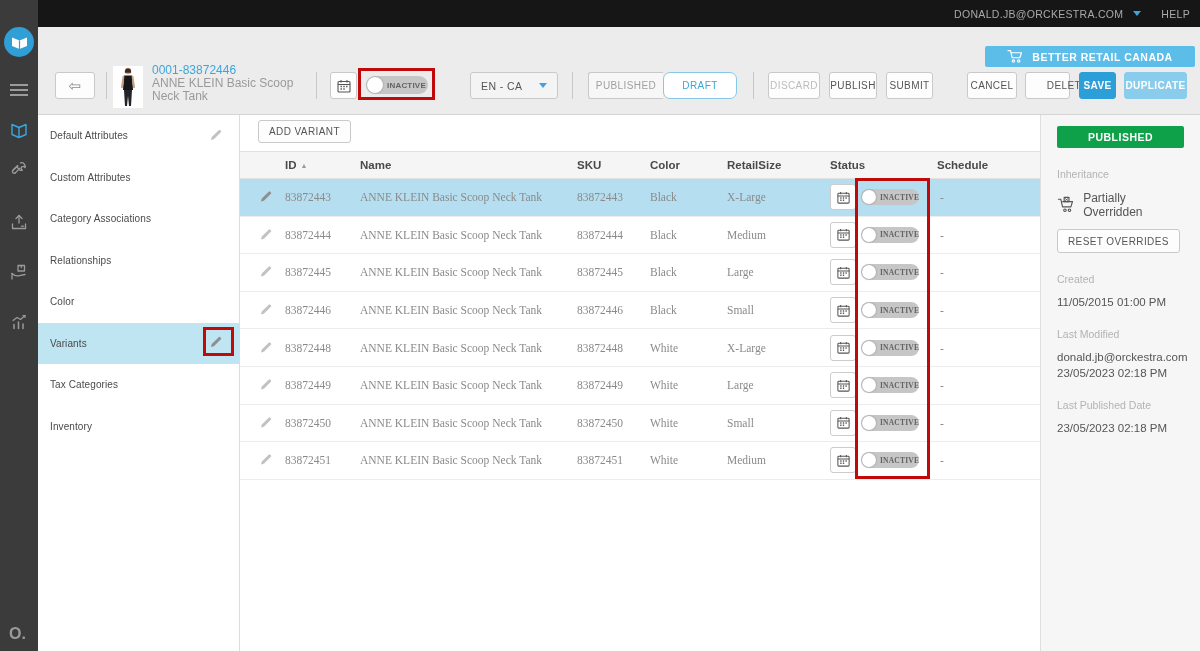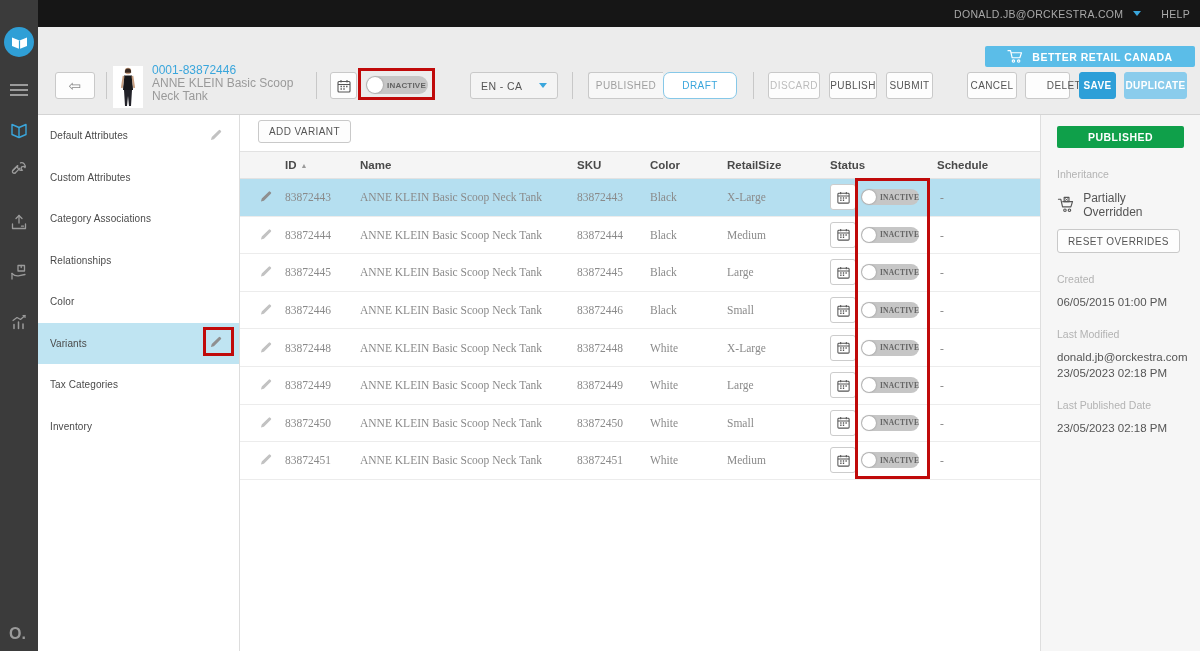--- a/index.html
+++ b/index.html
@@ -459,21 +459,21 @@
       <path d="M1.5 3 h2.5 l1.8 8 h8.7 l1.7-5.5 H6"></path>
       <rect x="7.5" y="1" width="5" height="4.5"></rect>
         <path d="M8.6 2.2 l2.8 2.2 M11.4 2.2 l-2.8 2.2" stroke-width=".8"></path>
       <circle cx="8.3" cy="14.5" r="1.3"></circle>
         <circle cx="13" cy="14.5" r="1.3"></circle>
     </svg>
     <span>Partially Overridden</span>
   </div>
   <button class="btn reset-btn">RESET OVERRIDES</button>
   <div class="plabel">Created</div>
-  <div class="pvalue">06/05/2015 01:00 PM</div>
+  <div class="pvalue">11/05/2015 01:00 PM</div>
   <div class="plabel">Last Modified</div>
   <div class="pvalue">donald.jb@orckestra.com</div>
   <div class="pvalue tight">23/05/2023 02:18 PM</div>
   <div class="plabel">Last Published Date</div>
   <div class="pvalue">23/05/2023 02:18 PM</div>
 </div>
 
 <div class="ann" id="ann-toggle"></div>
 <div class="ann" id="ann-pencil"></div>
 <div class="ann" id="ann-status"></div>

